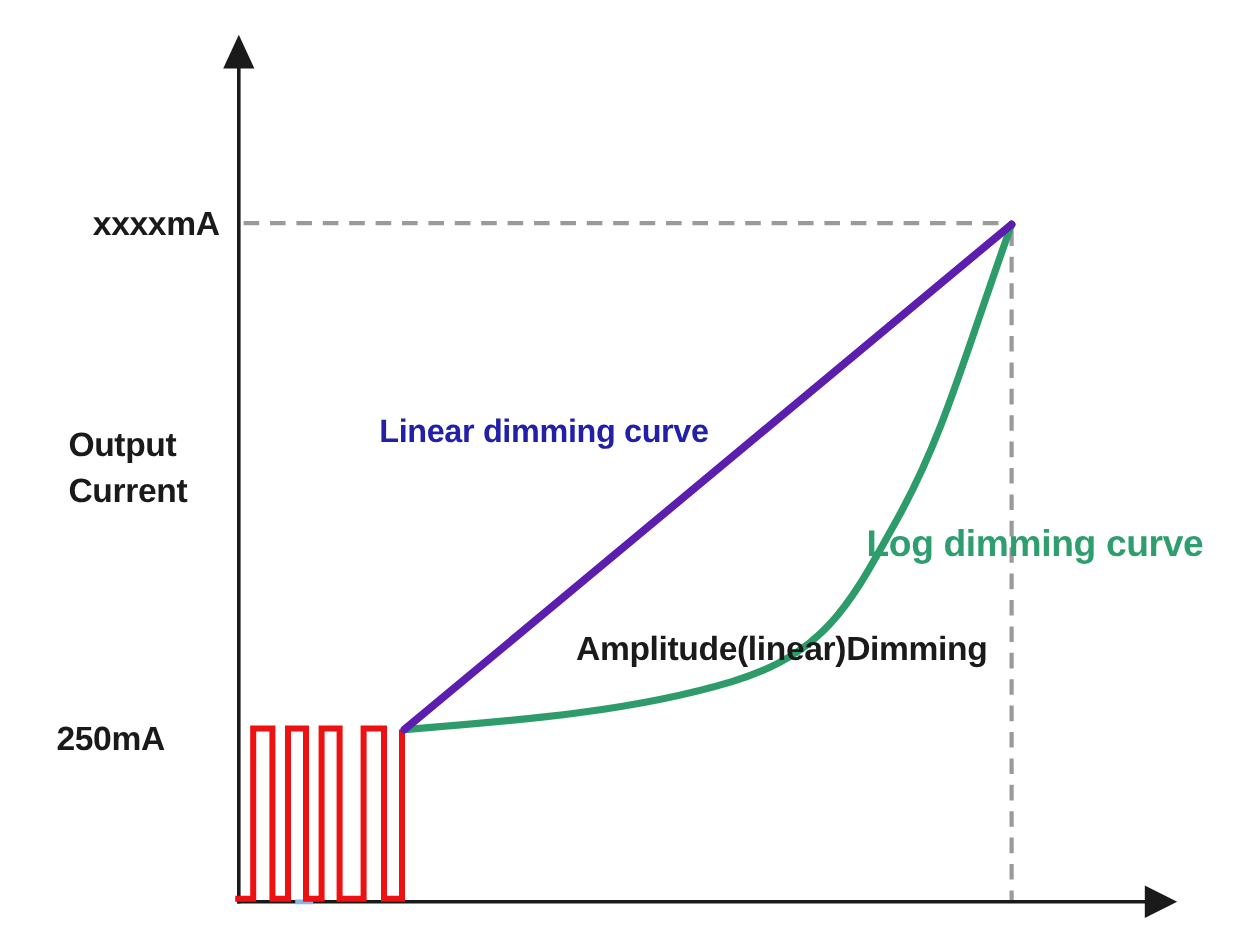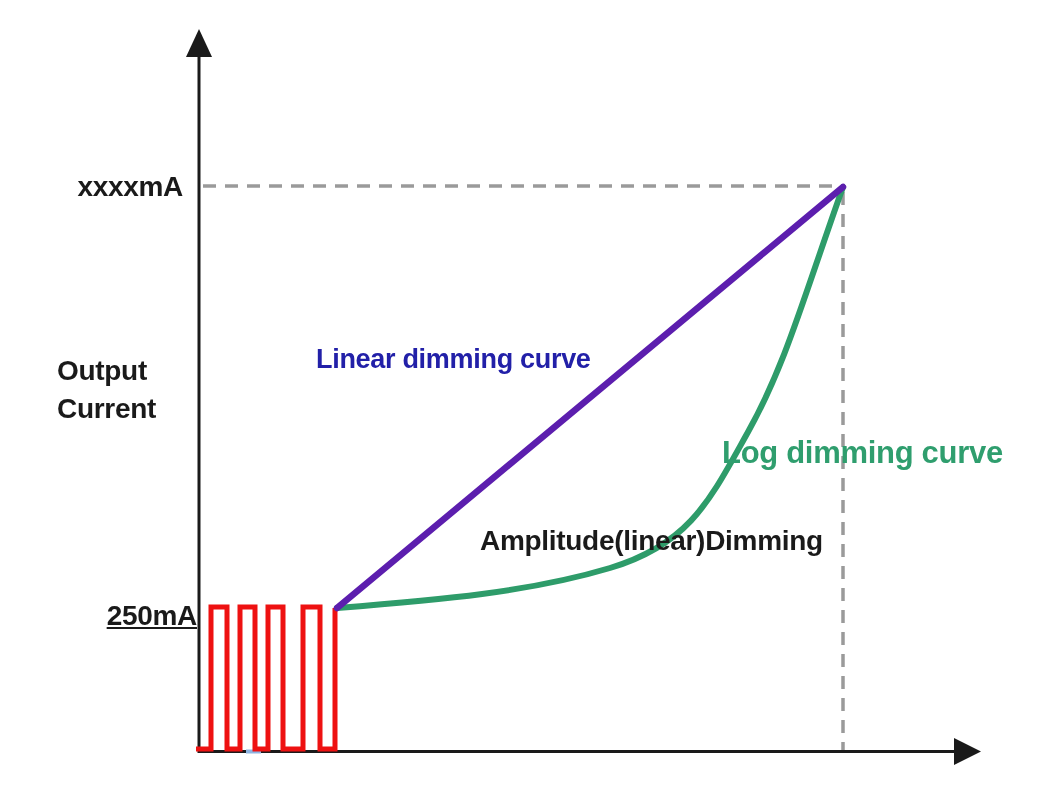--- a/index.html
+++ b/index.html
@@ -39,21 +39,21 @@
   .lbl-ymax {
     left: 53px; top: 171px; width: 130px;
     font-size: 28px; text-align: right; line-height: 32px;
   }
   .lbl-ytitle {
     left: 57px; top: 352px; width: 150px;
     font-size: 28px; text-align: left; line-height: 38px;
   }
   .lbl-ymin {
     left: 47px; top: 600px; width: 150px;
-    font-size: 28px; text-align: right; line-height: 32px; text-decoration: underline;
+    font-size: 28px; text-align: left; line-height: 32px;
   }
   .lbl-pwm {
     left: 210px; top: 510px; width: 145px;
     font-size: 28px; text-align: center; line-height: 37px;
     color: var(--pwm);
   }
   .lbl-linear {
     left: 316px; top: 344px;
     font-size: 27px; white-space: nowrap;
     color: var(--linear_label);

